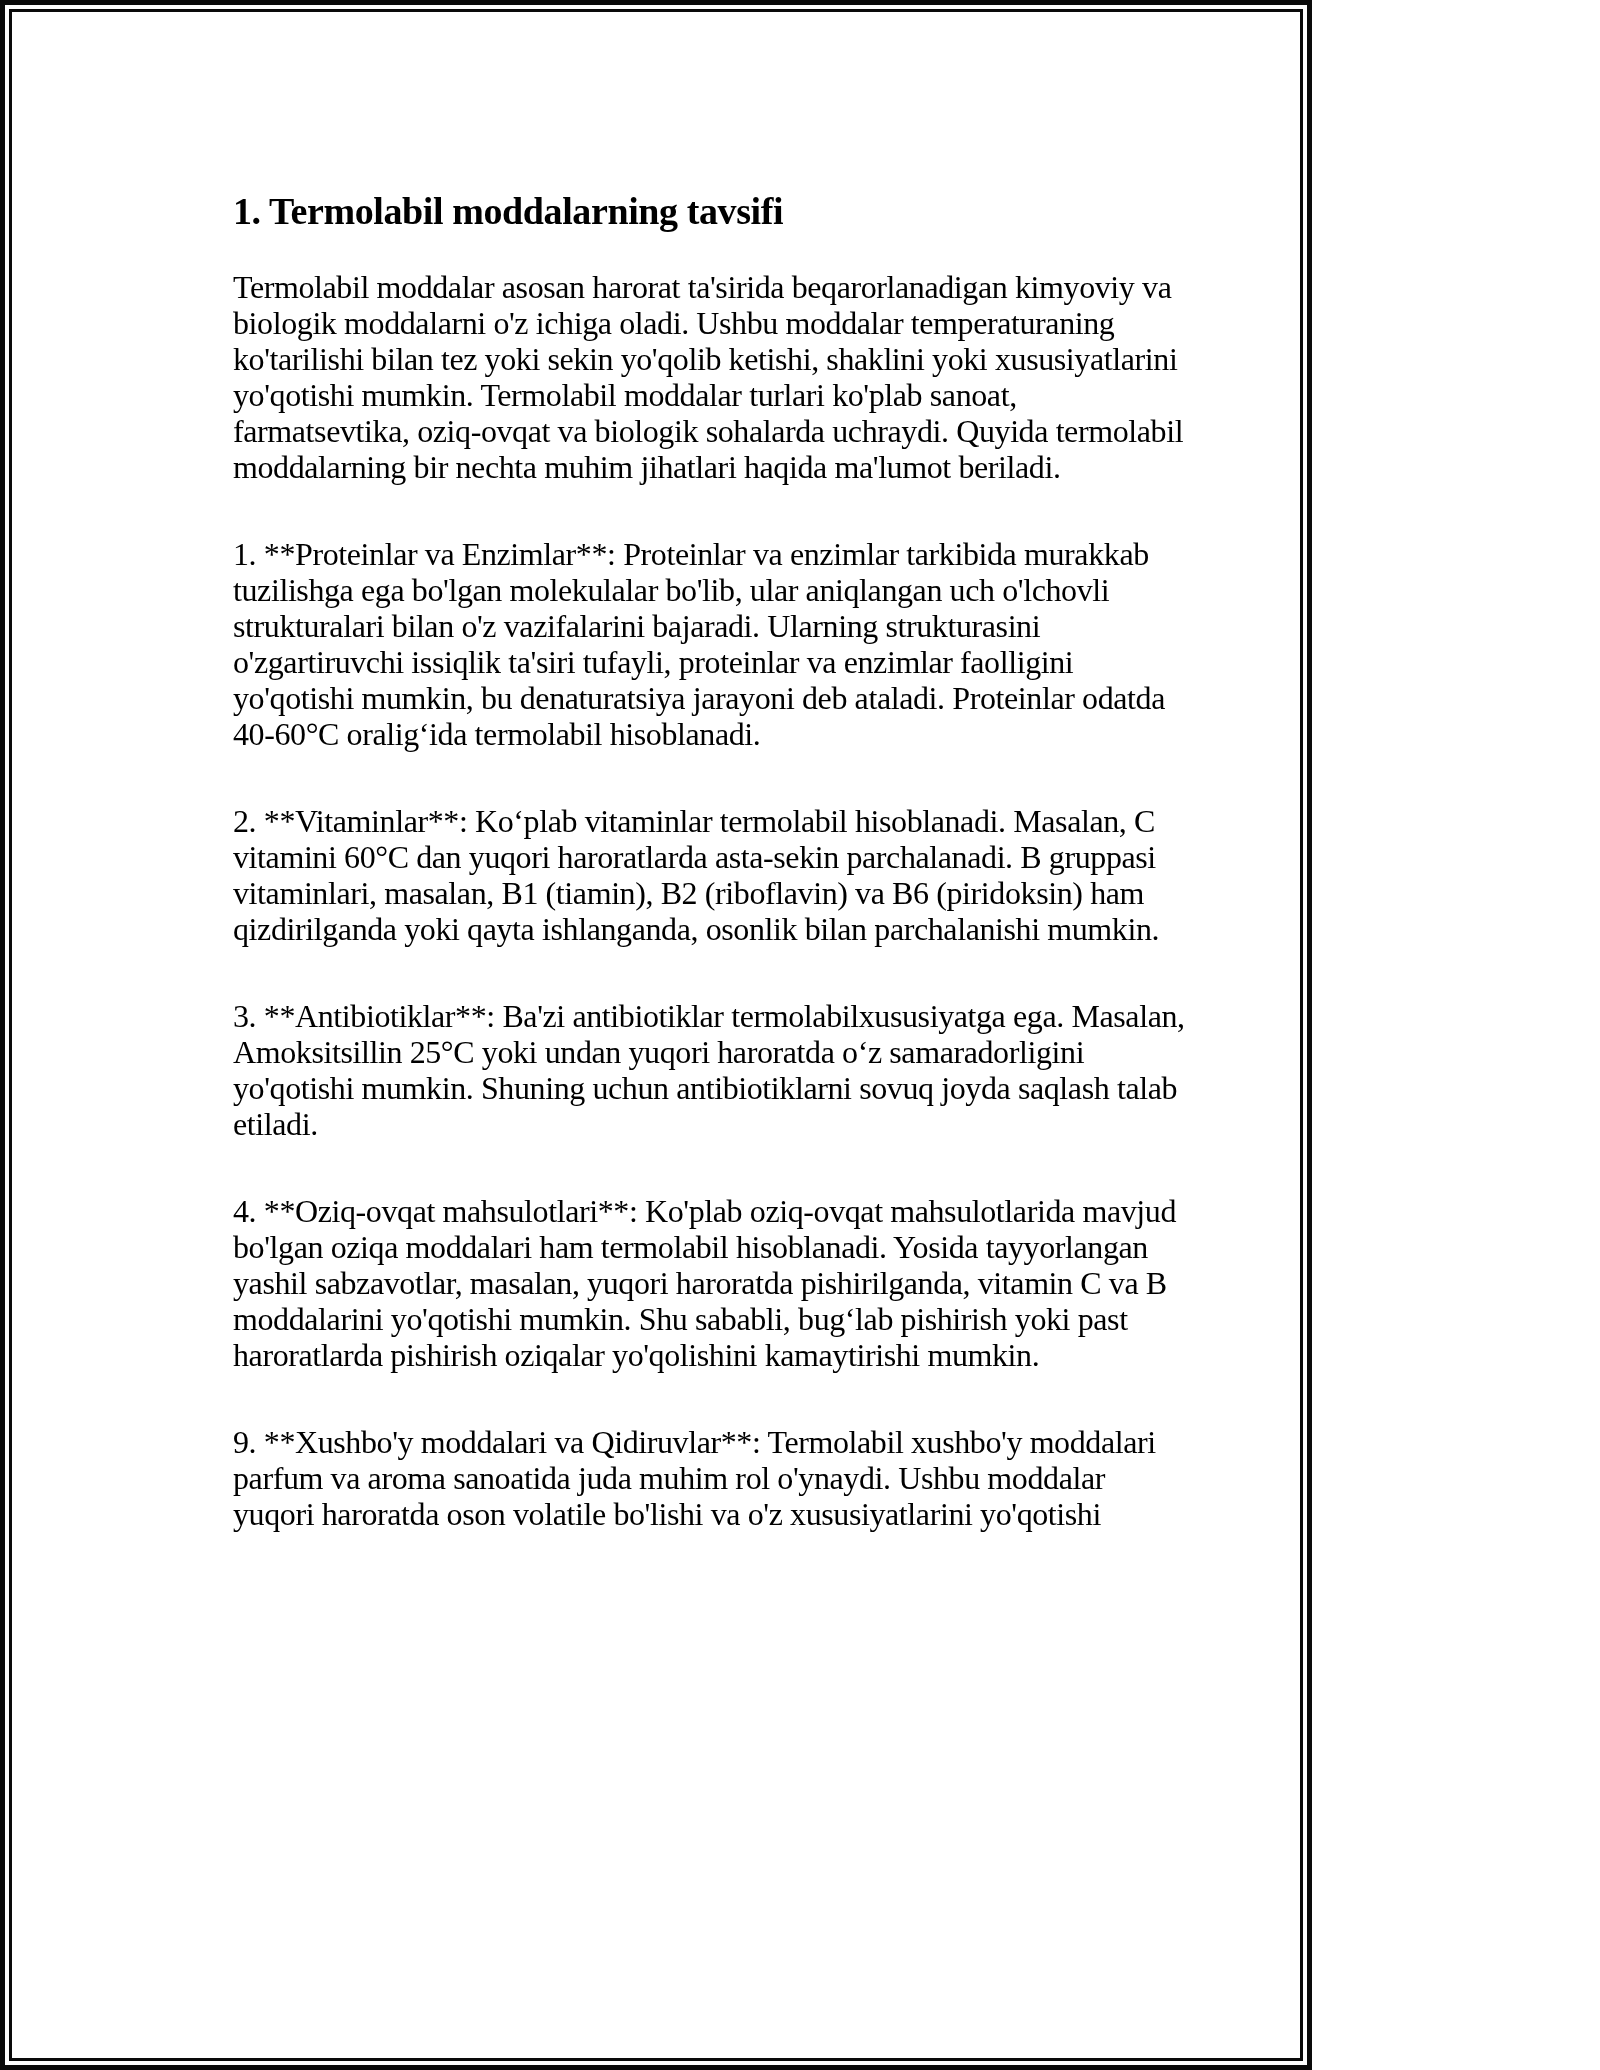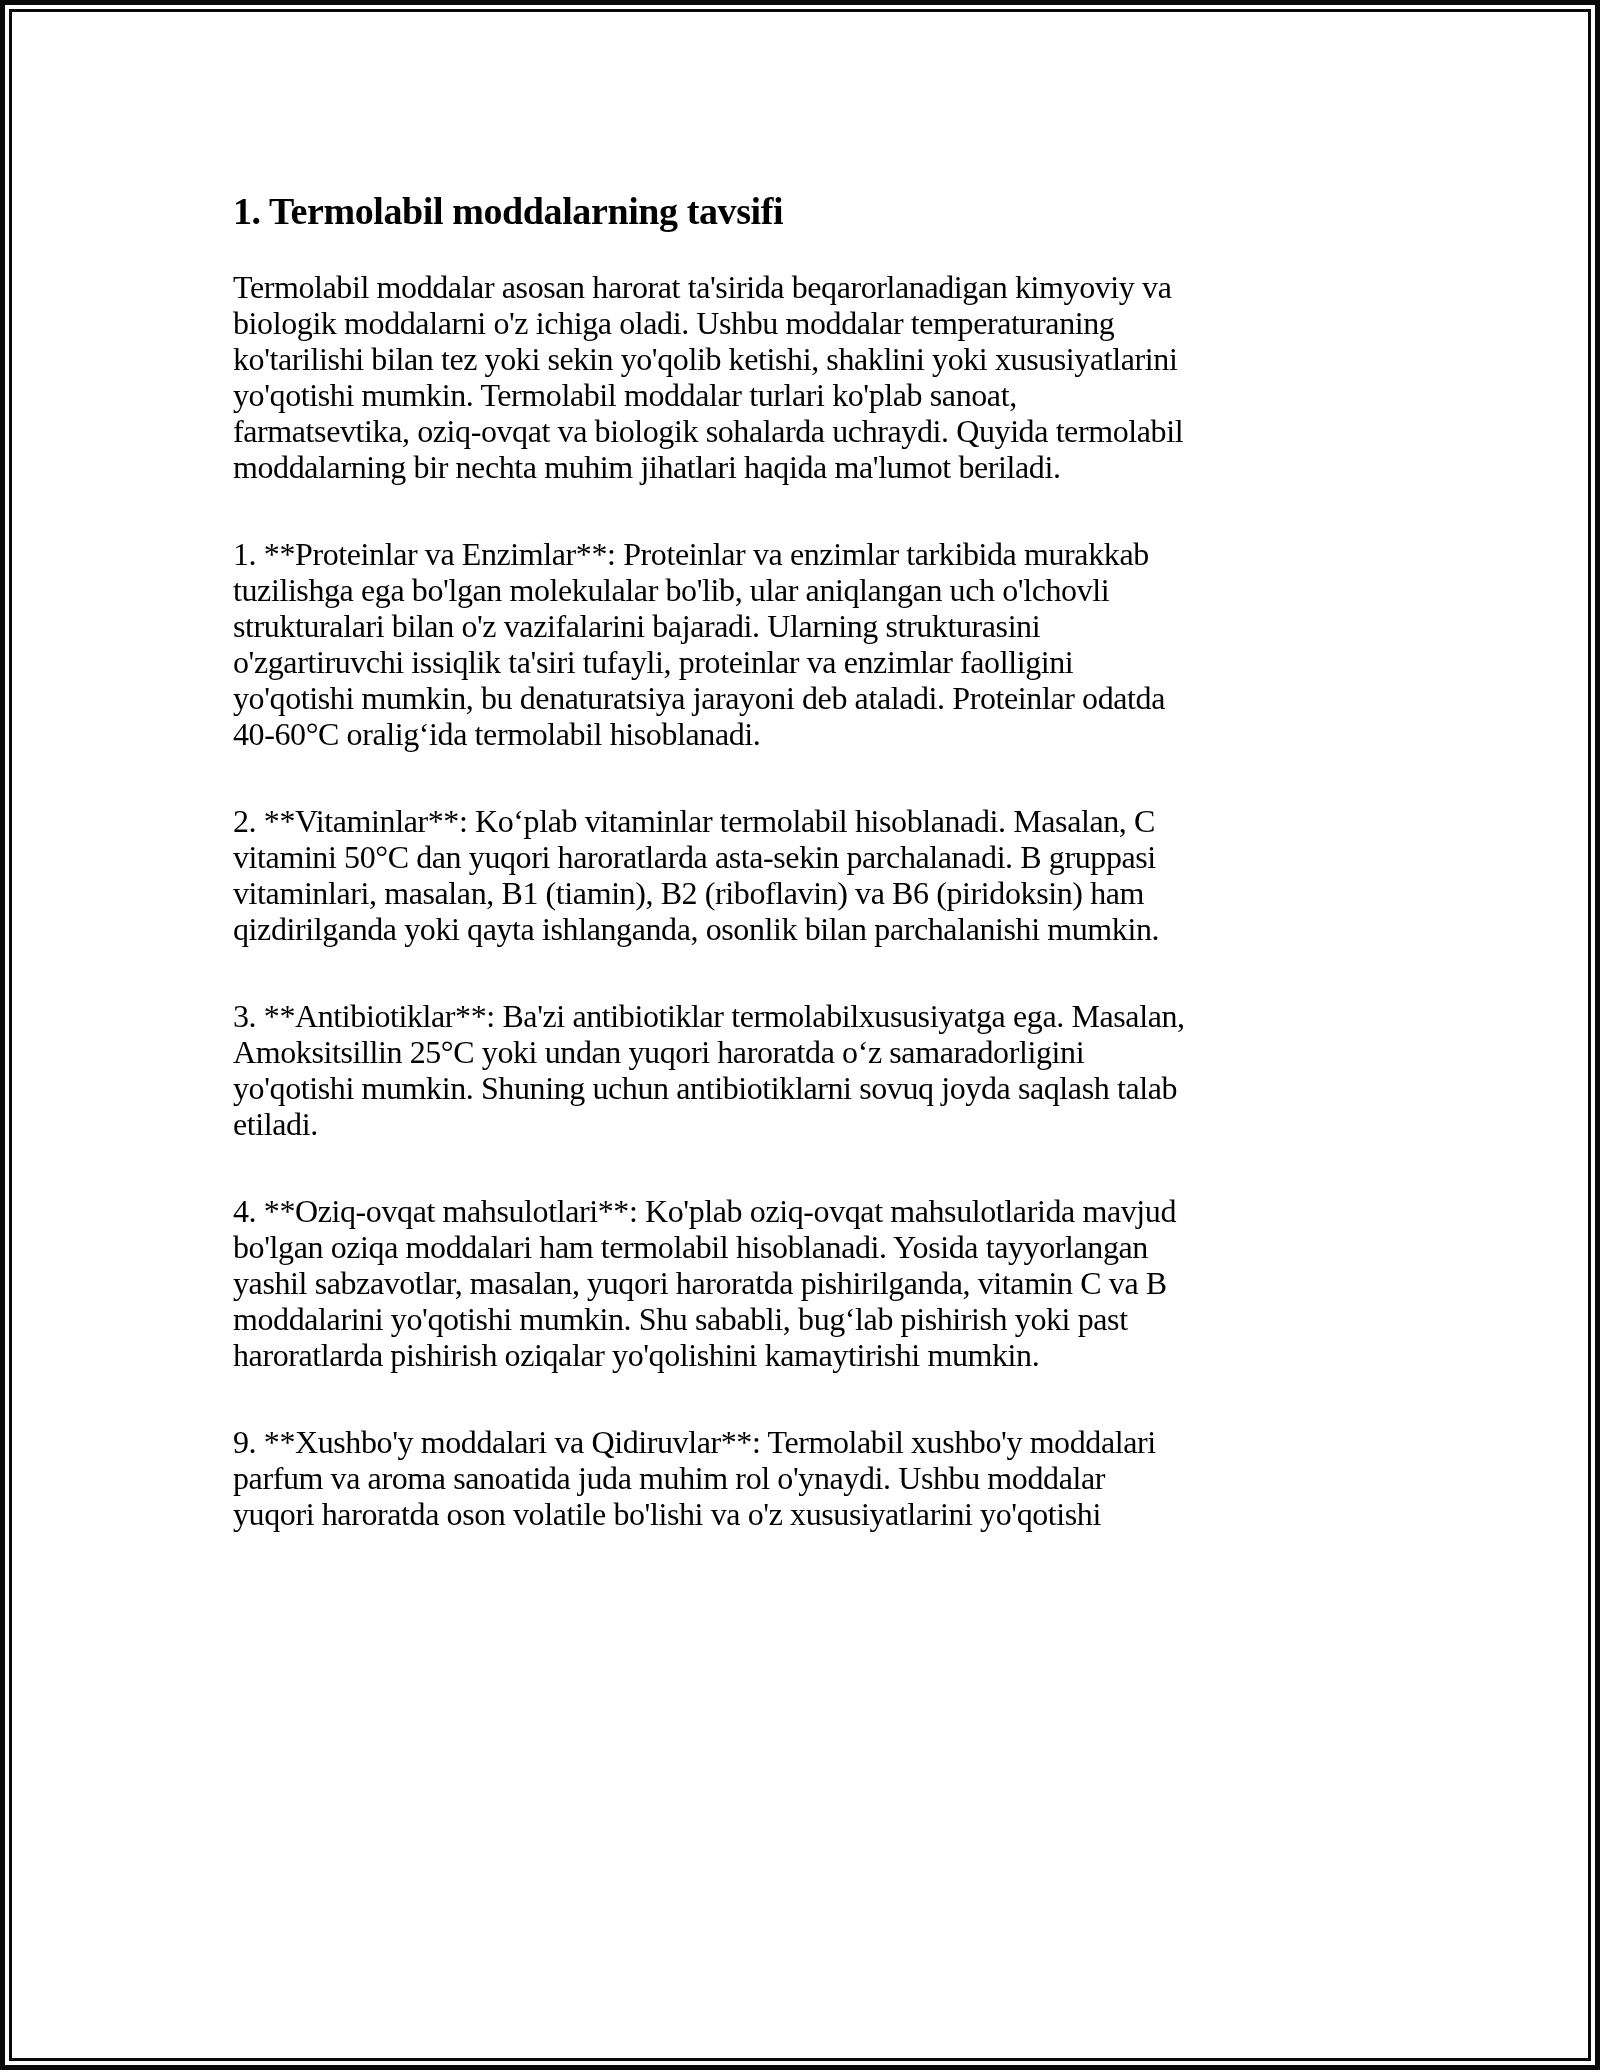--- a/index.html
+++ b/index.html
@@ -2,21 +2,21 @@
 <html><head>
 <meta charset="utf-8">
 <style>
   html, body {
     margin: 0;
     padding: 0;
     background: #ffffff;
   }
   .page {
     position: relative;
-    width: 1600px;
+    width: 1312px;
     height: 2070px;
     background: #ffffff;
     overflow: hidden;
     font-family: "Liberation Serif", "DejaVu Serif", serif;
     color: #000000;
   }
   .outer-frame {
     position: absolute;
     inset: 0;
     border: 5px solid #0a0a0a;
@@ -68,21 +68,21 @@
 moddalarning bir nechta muhim jihatlari haqida ma'lumot beriladi.</p>
 
     <p class="doc-paragraph">1. **Proteinlar va Enzimlar**: Proteinlar va enzimlar tarkibida murakkab
 tuzilishga ega bo'lgan molekulalar bo'lib, ular aniqlangan uch o'lchovli
 strukturalari bilan o'z vazifalarini bajaradi. Ularning strukturasini
 o'zgartiruvchi issiqlik ta'siri tufayli, proteinlar va enzimlar faolligini
 yo'qotishi mumkin, bu denaturatsiya jarayoni deb ataladi. Proteinlar odatda
 40-60°C oralig‘ida termolabil hisoblanadi.</p>
 
     <p class="doc-paragraph">2. **Vitaminlar**: Ko‘plab vitaminlar termolabil hisoblanadi. Masalan, C
-vitamini 50°C dan yuqori haroratlarda asta-sekin parchalanadi. B gruppasi
+vitamini 60°C dan yuqori haroratlarda asta-sekin parchalanadi. B gruppasi
 vitaminlari, masalan, B1 (tiamin), B2 (riboflavin) va B6 (piridoksin) ham
 qizdirilganda yoki qayta ishlanganda, osonlik bilan parchalanishi mumkin.</p>
 
     <p class="doc-paragraph">3. **Antibiotiklar**: Ba'zi antibiotiklar termolabilxususiyatga ega. Masalan,
 Amoksitsillin 25°C yoki undan yuqori haroratda o‘z samaradorligini
 yo'qotishi mumkin. Shuning uchun antibiotiklarni sovuq joyda saqlash talab
 etiladi.</p>
 
     <p class="doc-paragraph">4. **Oziq-ovqat mahsulotlari**: Ko'plab oziq-ovqat mahsulotlarida mavjud
 bo'lgan oziqa moddalari ham termolabil hisoblanadi. Yosida tayyorlangan

